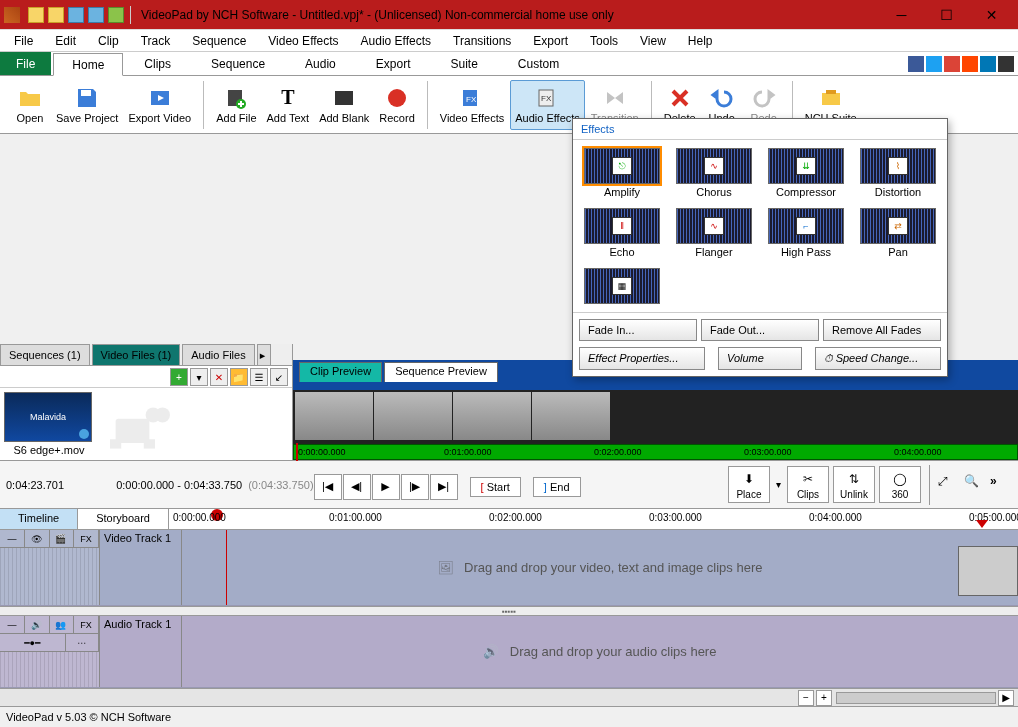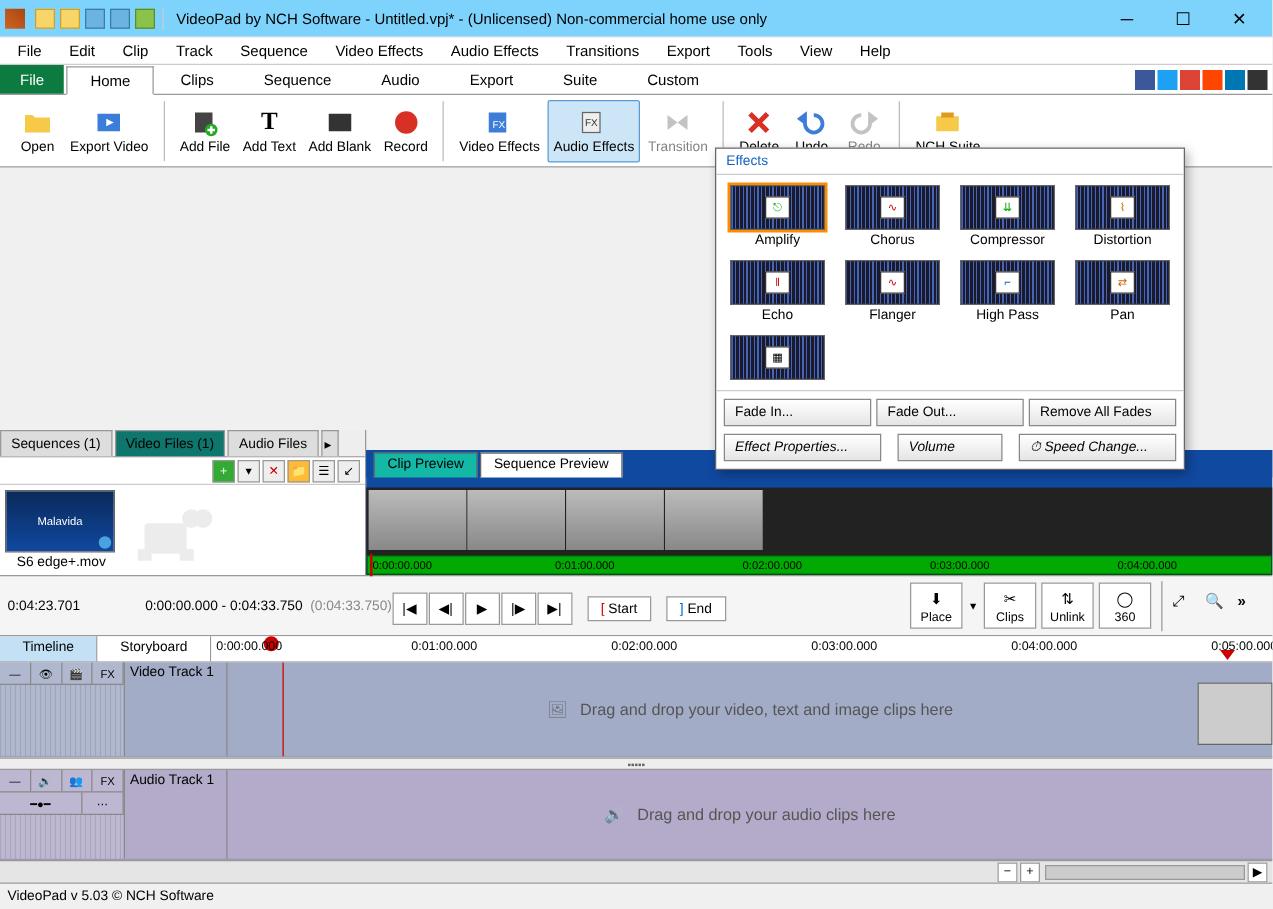--- a/index.html
+++ b/index.html
@@ -1,19 +1,19 @@
 <!DOCTYPE html>
 <html><head>
 <meta charset="utf-8">
 <style>
 * { box-sizing: border-box; margin: 0; padding: 0; font-family: "Segoe UI", Tahoma, sans-serif; }
 body { width: 1018px; height: 727px; background: #f0f0f0; font-size: 12px; overflow: hidden; }
 
 
-.titlebar { height: 30px; background: #7dd3fc; display: flex; align-items: center; padding: 0 4px; border-bottom: 1px solid #ddd; }
+.titlebar { height: 30px; background: #b91c1c; display: flex; align-items: center; padding: 0 4px; border-bottom: 1px solid #ddd; }
 .titlebar .app-icon { width: 16px; height: 16px; background: linear-gradient(45deg,#c62,#a41); margin-right: 8px; }
 .titlebar .qat { display: flex; gap: 4px; }
 .titlebar .qat-icon { width: 16px; height: 16px; background: #f8d568; border: 1px solid #c9a227; }
 .titlebar .qat-icon.blue { background: #6bb3e0; border-color: #3a7ca8; }
 .titlebar .qat-icon.grn { background: #8bc34a; border-color: #5a8c2a; }
 .titlebar .divider { width: 1px; height: 18px; background: #ccc; margin: 0 6px; }
 .titlebar .title-text { flex: 1; padding-left: 4px; }
 .titlebar .winbtn { width: 45px; height: 30px; display: flex; align-items: center; justify-content: center; font-size: 14px; cursor: pointer; }
 
 
@@ -190,20 +190,29 @@
         <div class="ic">
           <svg viewBox="0 0 24 24">
             <path class="ic-folder" d="M2 6h6l2 2h12v12H2z"></path>
           </svg>
         </div>
         <div class="lb">Open</div>
       </div>
     <div class="tbbtn">
         <div class="ic">
           <svg viewBox="0 0 24 24">
+            <path class="ic-blue" d="M3 3h15l3 3v15H3z"></path>
+            <rect x="6" y="4" width="10" height="6" fill="#fff"></rect>
+          </svg>
+        </div>
+        <div class="lb">Save Project</div>
+      </div>
+    <div class="tbbtn">
+        <div class="ic">
+          <svg viewBox="0 0 24 24">
             <rect class="ic-blue" x="3" y="5" width="18" height="14"></rect>
             <path fill="#fff" d="M10 9l6 3-6 3z"></path>
           </svg>
         </div>
         <div class="lb">Export Video</div>
       </div>
   </div>
   <div class="tbsep"></div>
   <div class="tbsec">
     <div class="tbbtn">

